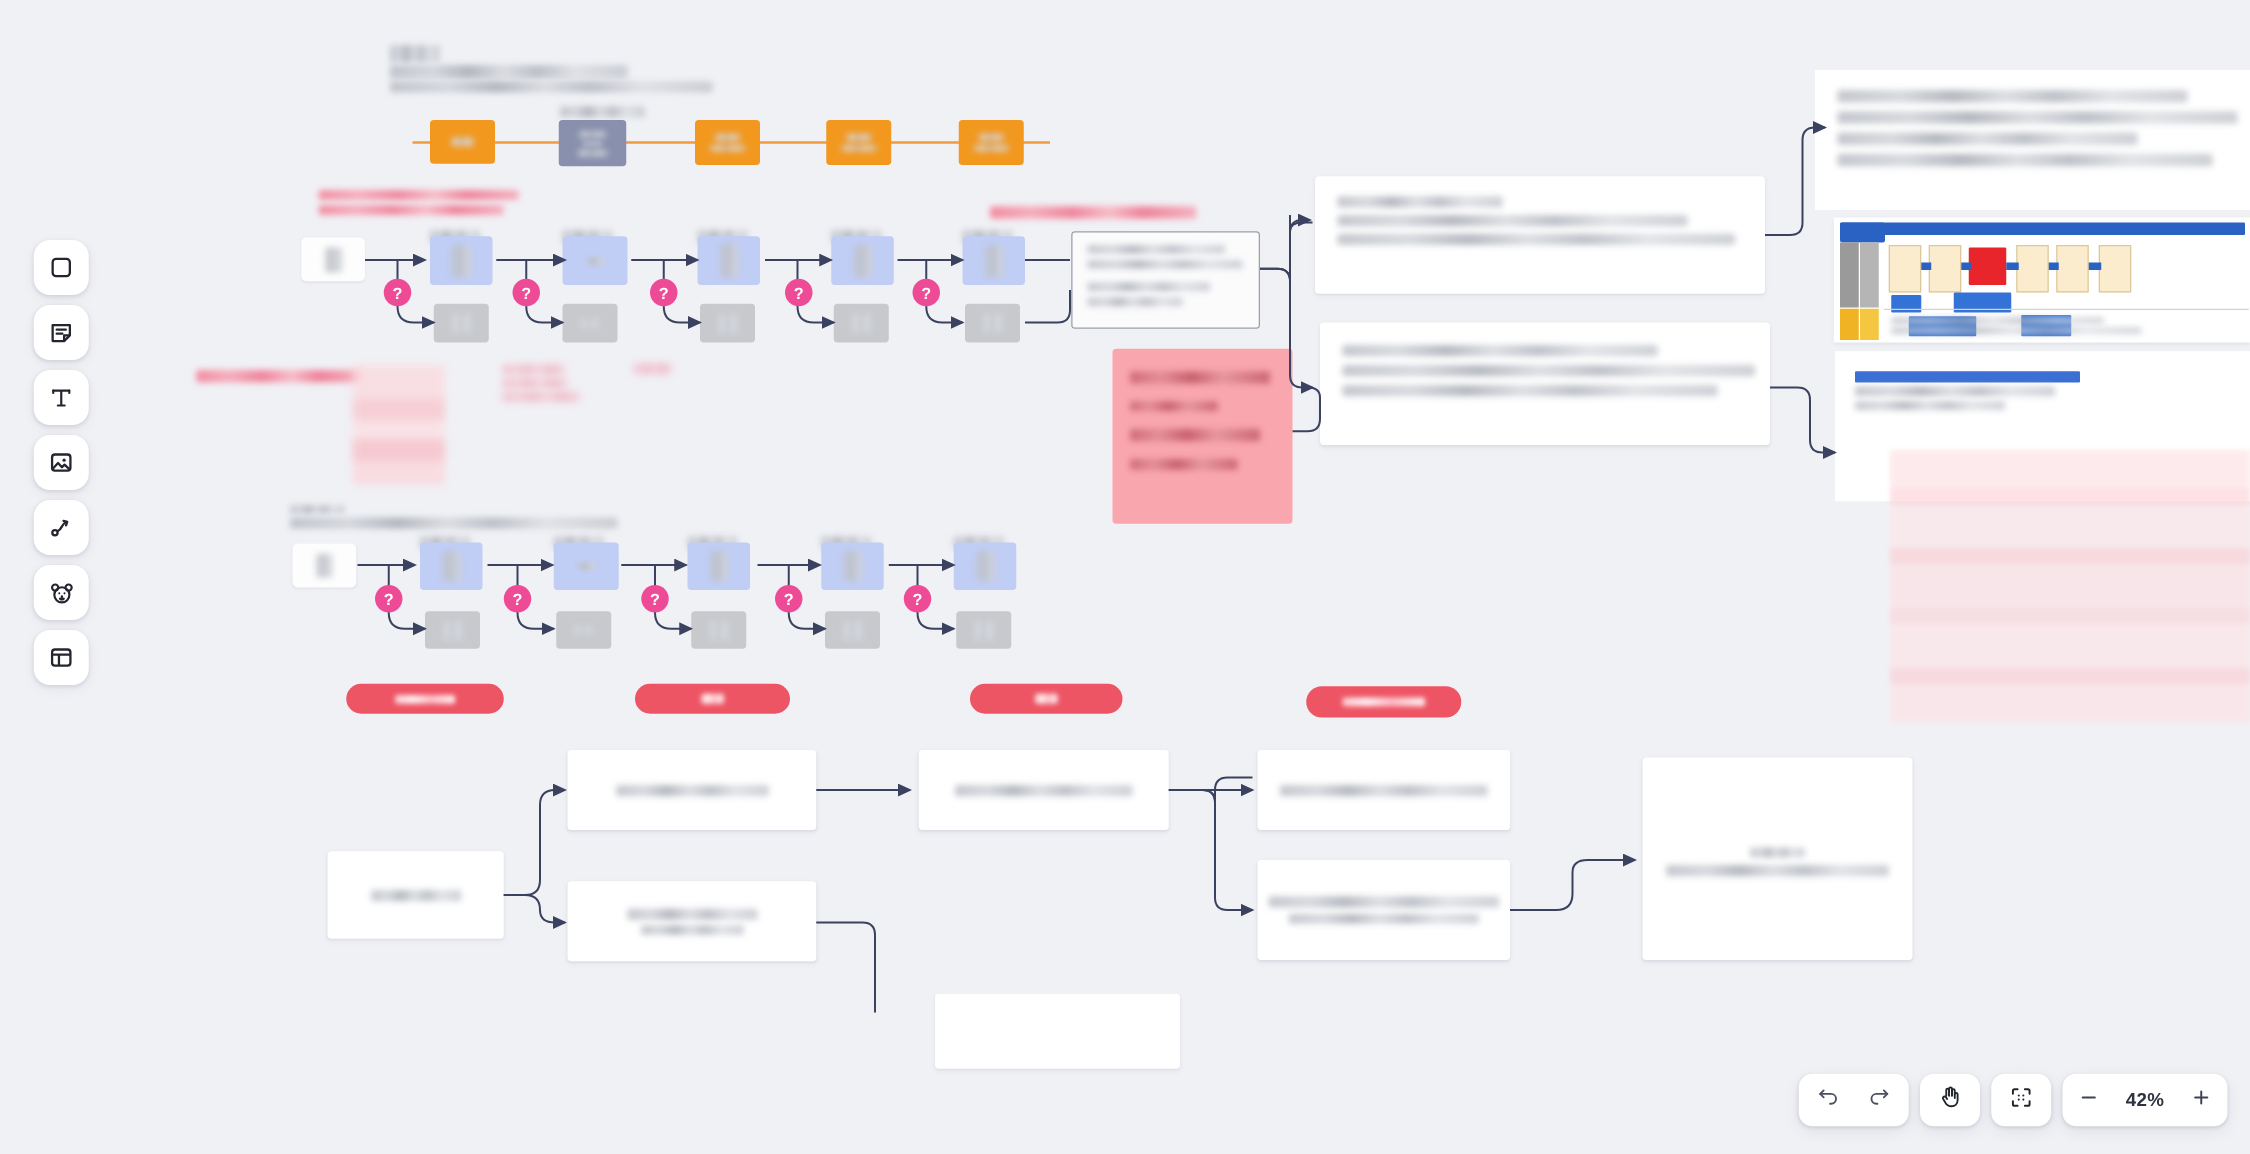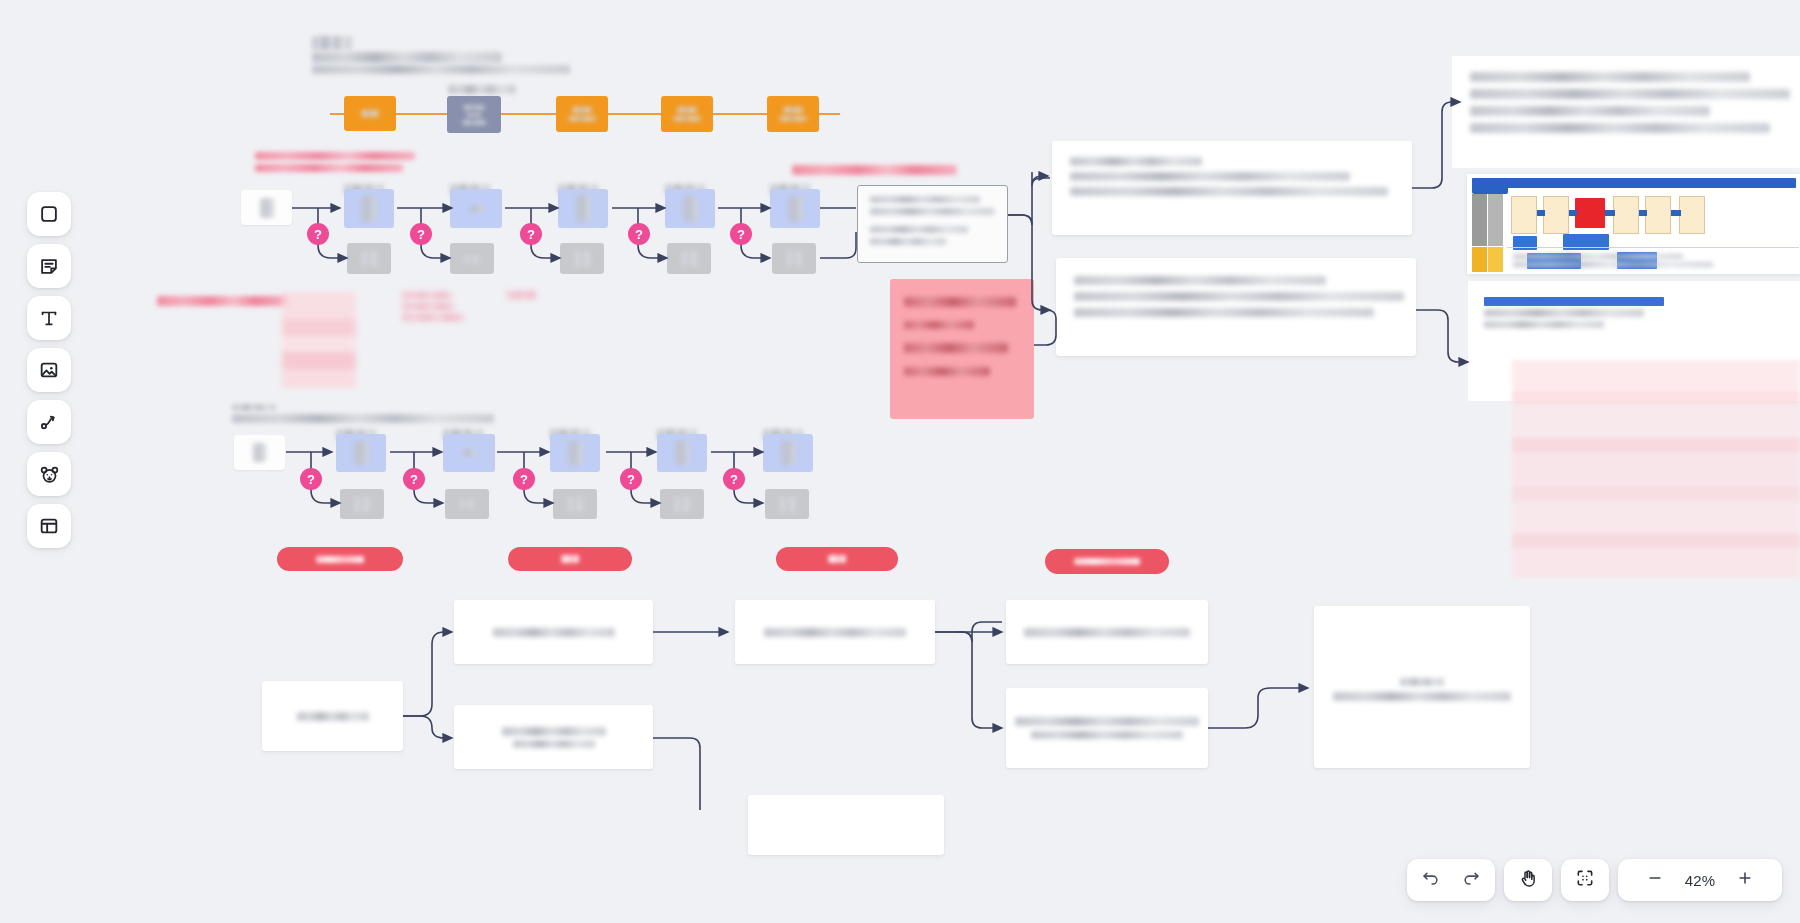--- a/index.html
+++ b/index.html
@@ -595,21 +595,21 @@
             <path d="M8.5 20H5.6c-.9 0-1.6-.7-1.6-1.6v-2.9"></path>
             <circle cx="9.6" cy="10" r="1" fill="#23262e" stroke="none"></circle>
             <circle cx="14" cy="10" r="1" fill="#23262e" stroke="none"></circle>
             <circle cx="9.6" cy="14" r="1" fill="#23262e" stroke="none"></circle>
             <circle cx="14" cy="14" r="1" fill="#23262e" stroke="none"></circle>
           </svg>
         </span>
       </div>
     </div>
 
-    <div class="bgroup" style="padding:0 16px;">
+    <div class="bgroup" style="padding:0 0;font-weight:bold;">
       <div class="bbtn" style="width:40px;">
         <span>
           <svg width="18" height="18" viewBox="0 0 24 24" stroke="#3d4355" stroke-width="2.1" stroke-linecap="round">
             <path d="M5.5 12h13"></path>
           </svg>
         </span>
       </div>
       <div class="zoomlabel">42%</div>
       <div class="bbtn" style="width:40px;">
         <span>

